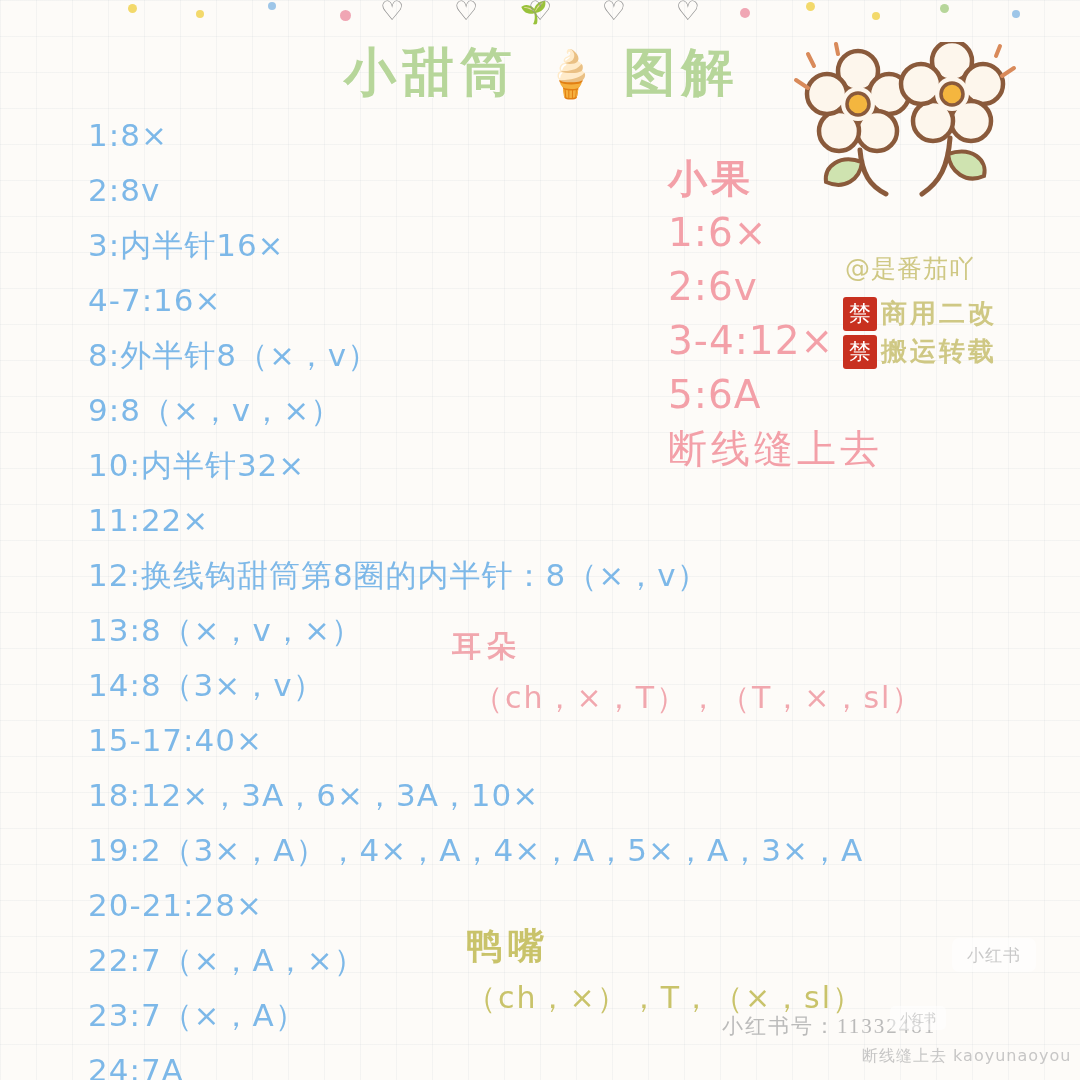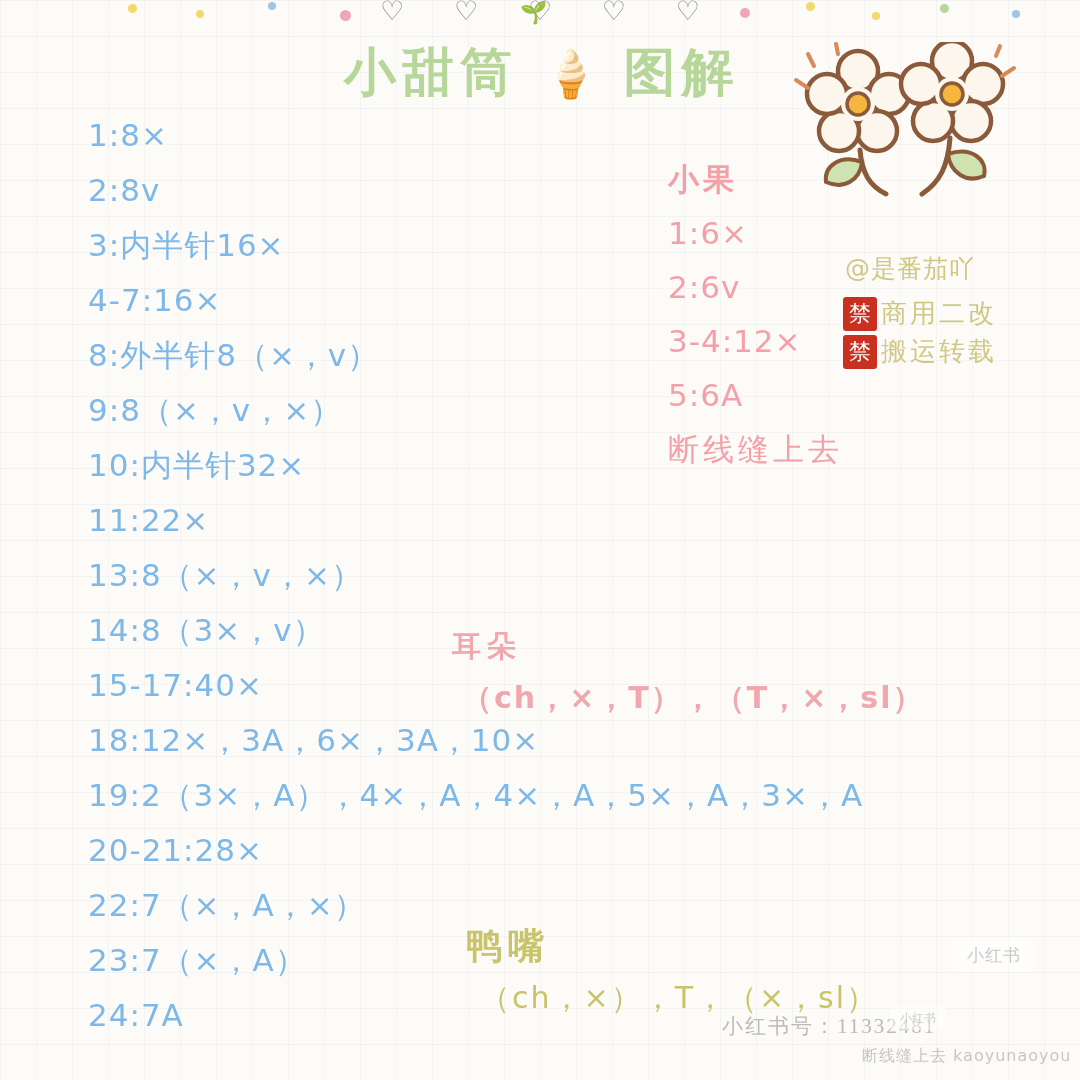--- a/index.html
+++ b/index.html
@@ -87,21 +87,21 @@
     white-space: nowrap;
   }
 
   
   .right-col {
     position: absolute;
     top: 152px;
     left: 668px;
     color: #f3a0a8;
     font-family: "DejaVu Sans", sans-serif;
-    font-size: 31px;
+    font-size: 39px;
     line-height: 54px;
     letter-spacing: 1px;
   }
   .right-col .heading {
     font-weight: bold;
     letter-spacing: 4px;
   }
   .right-col .final {
     letter-spacing: 4px;
     font-weight: normal;
@@ -117,42 +117,40 @@
     font-size: 30px;
     line-height: 52px;
     letter-spacing: 2px;
   }
   .ear-block .heading {
     font-weight: bold;
     letter-spacing: 6px;
     font-size: 29px;
   }
   .ear-block .detail {
-    margin-left: 10px;
-    font-weight: bold;
+    margin-left: 21px;
   }
 
   
   .beak-block {
     position: absolute;
     top: 920px;
     left: 466px;
     color: #c9c36a;
     font-family: "DejaVu Sans", sans-serif;
     font-size: 30px;
     line-height: 52px;
     letter-spacing: 2px;
   }
   .beak-block .heading {
     font-weight: bold;
     letter-spacing: 6px;
     font-size: 36px;
   }
   .beak-block .detail {
-    margin-left: 14px;
   }
 
   
   .flower-sticker {
     position: absolute;
     top: 42px;
     left: 790px;
     width: 240px;
     height: 160px;
   }
@@ -189,20 +187,21 @@
     line-height: 34px;
     text-align: center;
     border-radius: 3px;
     margin-right: 4px;
   }
   .stamp-text {
     font-family: "DejaVu Sans", sans-serif;
     font-size: 26px;
     color: #cfc884;
     letter-spacing: 3px;
+    font-weight: bold;
   }
 
   
   .wm-logo {
     position: absolute;
     top: 938px;
     left: 952px;
     width: 84px;
     height: 34px;
     border-radius: 7px;
@@ -332,20 +331,21 @@
 
   <div class="left-col">
     <div class="row">1:8×</div>
     <div class="row">2:8v</div>
     <div class="row">3:内半针16×</div>
     <div class="row">4-7:16×</div>
     <div class="row">8:外半针8（×，v）</div>
     <div class="row">9:8（×，v，×）</div>
     <div class="row">10:内半针32×</div>
     <div class="row">11:22×</div>
+    <div class="row">12:换线钩甜筒第8圈的内半针：8（×，v）</div>
     <div class="row">13:8（×，v，×）</div>
     <div class="row">14:8（3×，v）</div>
     <div class="row">15-17:40×</div>
     <div class="row">18:12×，3A，6×，3A，10×</div>
     <div class="row">19:2（3×，A），4×，A，4×，A，5×，A，3×，A</div>
     <div class="row">20-21:28×</div>
     <div class="row">22:7（×，A，×）</div>
     <div class="row">23:7（×，A）</div>
     <div class="row">24:7A</div>
   </div>

